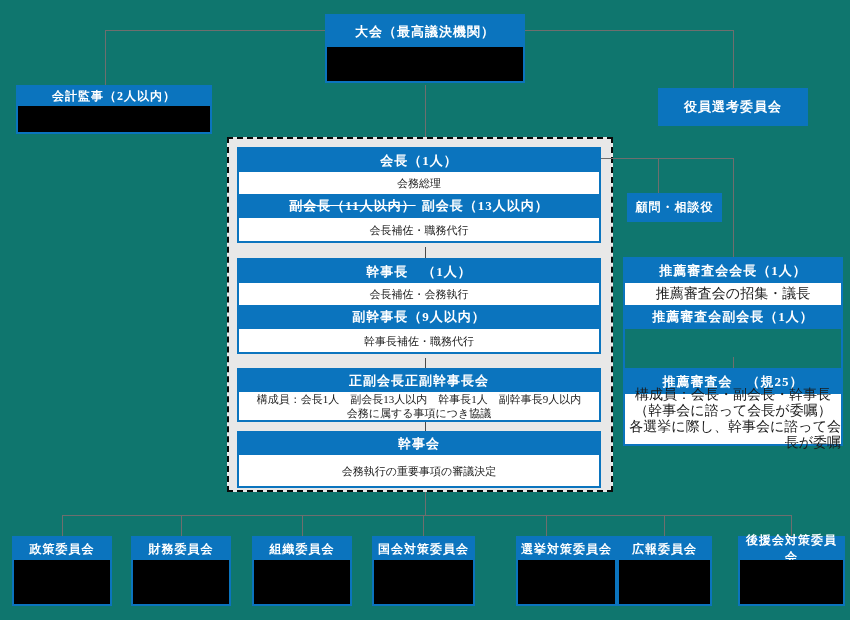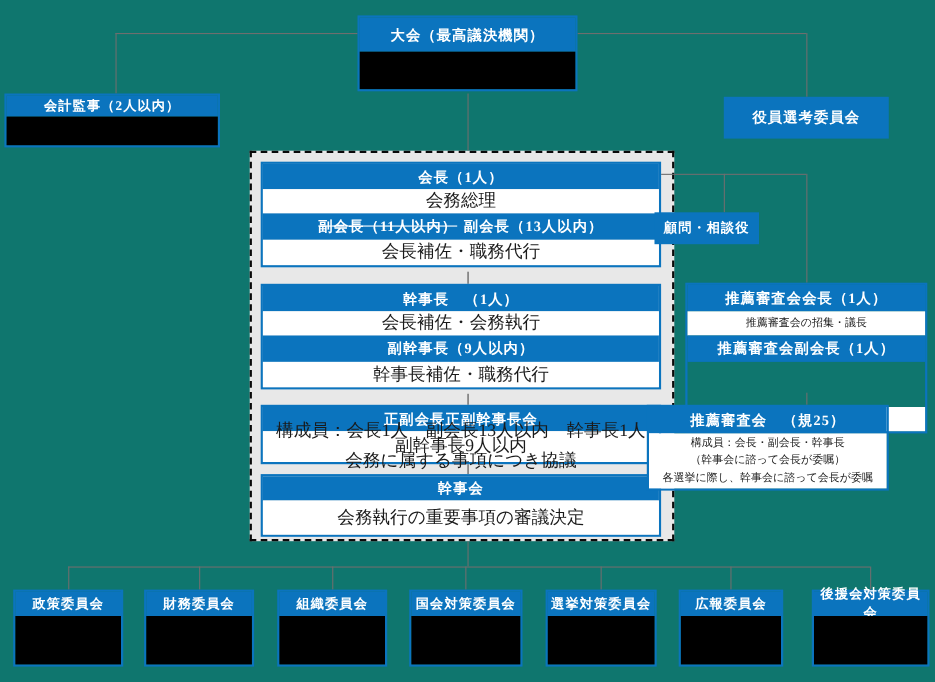--- a/index.html
+++ b/index.html
@@ -22,22 +22,22 @@
     background:#ffffff;color:#1a1a1a;display:flex;flex-direction:column;
     align-items:center;justify-content:center;text-align:center;
   }
   .dbody{background:#000;}
   .bluebox{
     position:absolute;background:#0b74be;color:#fff;font-weight:bold;z-index:3;
     display:flex;align-items:center;justify-content:center;text-align:center;letter-spacing:1px;box-sizing:border-box;
   }
   .fs13{font-size:13px;}
   .fs12{font-size:12px;}
-  .fs11{font-size:16px;line-height:14px;}
-  .fs10{font-size:10px;line-height:16px;text-align:right;}
+  .fs11{font-size:11px;line-height:14px;}
+  .fs10{font-size:14px;line-height:16px;text-align:right;}
   .struck{text-decoration:line-through;}
   .sp{display:inline-block;width:6px;}
 </style>
 </head>
 <body>
 
 <div id="canvas">
 
   <div class="panel"></div>
 
@@ -61,21 +61,21 @@
   <div class="line" style="left:423px;top:515px;width:1px;height:21px;"></div>
   <div class="line" style="left:546px;top:515px;width:1px;height:21px;"></div>
   <div class="line" style="left:664px;top:515px;width:1px;height:21px;"></div>
   <div class="line" style="left:791px;top:515px;width:1px;height:21px;"></div>
 
   <div class="grp" style="left:325px;top:14px;width:200px;">
     <div class="hdr fs13" style="height:31px;">大会（最高議決機関）</div>
     <div class="dbody" style="height:34px;"></div>
   </div>
 
-  <div class="grp" style="left:4px;top:85px;width:196px;">
+  <div class="grp" style="left:16px;top:85px;width:196px;">
     <div class="hdr fs12" style="height:19px;">会計監事（2人以内）</div>
     <div class="dbody" style="height:26px;"></div>
   </div>
 
   <div class="bluebox fs13" style="left:658px;top:88px;width:150px;height:38px;">役員選考委員会</div>
 
   <div class="grp" style="left:237px;top:147px;width:364px;">
     <div class="hdr fs13" style="height:23px;">会長（1人）</div>
     <div class="wbody fs11" style="height:22px;">会務総理</div>
     <div class="hdr fs13" style="height:24px;">
@@ -101,30 +101,30 @@
     </div>
   </div>
 
   <div class="grp" style="left:237px;top:431px;width:364px;">
     <div class="hdr fs13" style="height:22px;">幹事会</div>
     <div class="wbody fs11" style="height:31px;">
       <div>会務執行の重要事項の審議決定</div>
     </div>
   </div>
 
-  <div class="bluebox fs12" style="left:595px;top:193px;width:95px;height:29px;">顧問・相談役</div>
+  <div class="bluebox fs12" style="left:627px;top:193px;width:95px;height:29px;">顧問・相談役</div>
 
   <div class="grp" style="left:623px;top:257px;width:220px;">
     <div class="hdr fs13" style="height:24px;">推薦審査会会長（1人）</div>
     <div class="wbody fs10" style="height:22px;">推薦審査会の招集・議長</div>
     <div class="hdr fs13" style="height:24px;">推薦審査会副会長（1人）</div>
     <div class="wbody fs10" style="height:22px;margin-top:41px;">同会長補佐・職務代行</div>
   </div>
 
-  <div class="grp" style="left:588px;top:368px;width:220px;">
+  <div class="grp" style="left:623px;top:368px;width:220px;">
     <div class="hdr fs13" style="height:24px;">推薦審査会　（規25）</div>
     <div class="wbody fs10" style="height:50px;">
       <div>構成員：会長・副会長・幹事長</div>
       <div>（幹事会に諮って会長が委嘱）</div>
       <div>各選挙に際し、幹事会に諮って会長が委嘱</div>
     </div>
   </div>
 
   <div class="grp" style="left:131px;top:536px;width:100px;">
     <div class="hdr fs12" style="height:22px;">財務委員会</div>
@@ -135,21 +135,21 @@
     <div class="dbody" style="height:44px;"></div>
   </div>
   <div class="grp" style="left:252px;top:536px;width:100px;">
     <div class="hdr fs12" style="height:22px;">組織委員会</div>
     <div class="dbody" style="height:44px;"></div>
   </div>
   <div class="grp" style="left:372px;top:536px;width:103px;">
     <div class="hdr fs12" style="height:22px;">国会対策委員会</div>
     <div class="dbody" style="height:44px;"></div>
   </div>
-  <div class="grp" style="left:496px;top:536px;width:101px;justify-content:flex-end;">
+  <div class="grp" style="left:516px;top:536px;width:101px;justify-content:flex-end;">
     <div class="hdr fs12" style="height:22px;">選挙対策委員会</div>
     <div class="dbody" style="height:44px;"></div>
   </div>
   <div class="grp" style="left:738px;top:536px;width:107px;">
     <div class="hdr fs12" style="height:22px;">後援会対策委員会</div>
     <div class="dbody" style="height:44px;"></div>
   </div>
   <div class="grp" style="left:617px;top:536px;width:95px;">
     <div class="hdr fs12" style="height:22px;">広報委員会</div>
     <div class="dbody" style="height:44px;"></div>

